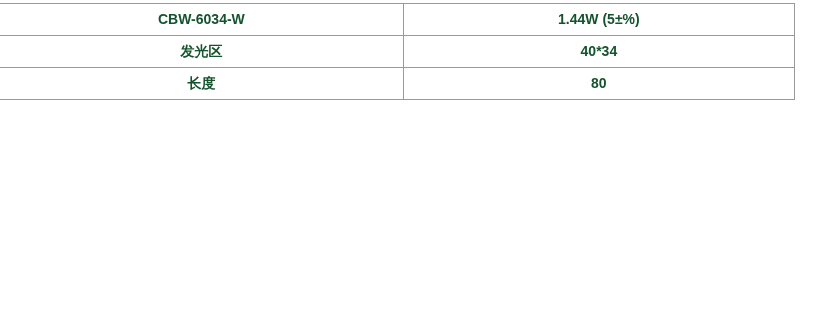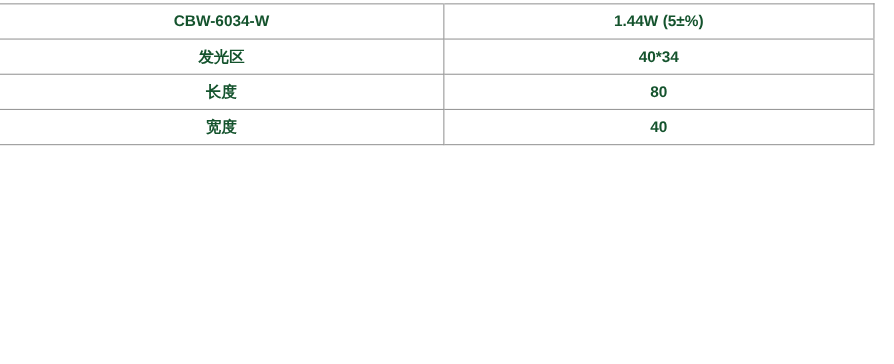--- a/index.html
+++ b/index.html
@@ -69,19 +69,15 @@
           <td class="cell-value">1.44W (5±%)</td>
         </tr>
         <tr>
           <td class="cell-name">发光区</td>
           <td class="cell-value">40*34</td>
         </tr>
         <tr>
           <td class="cell-name">长度</td>
           <td class="cell-value">80</td>
         </tr>
-        <tr>
-          <td class="cell-name">宽度</td>
-          <td class="cell-value">40</td>
-        </tr>
       </tbody>
   </table>
 </div>
 
 </body></html>

